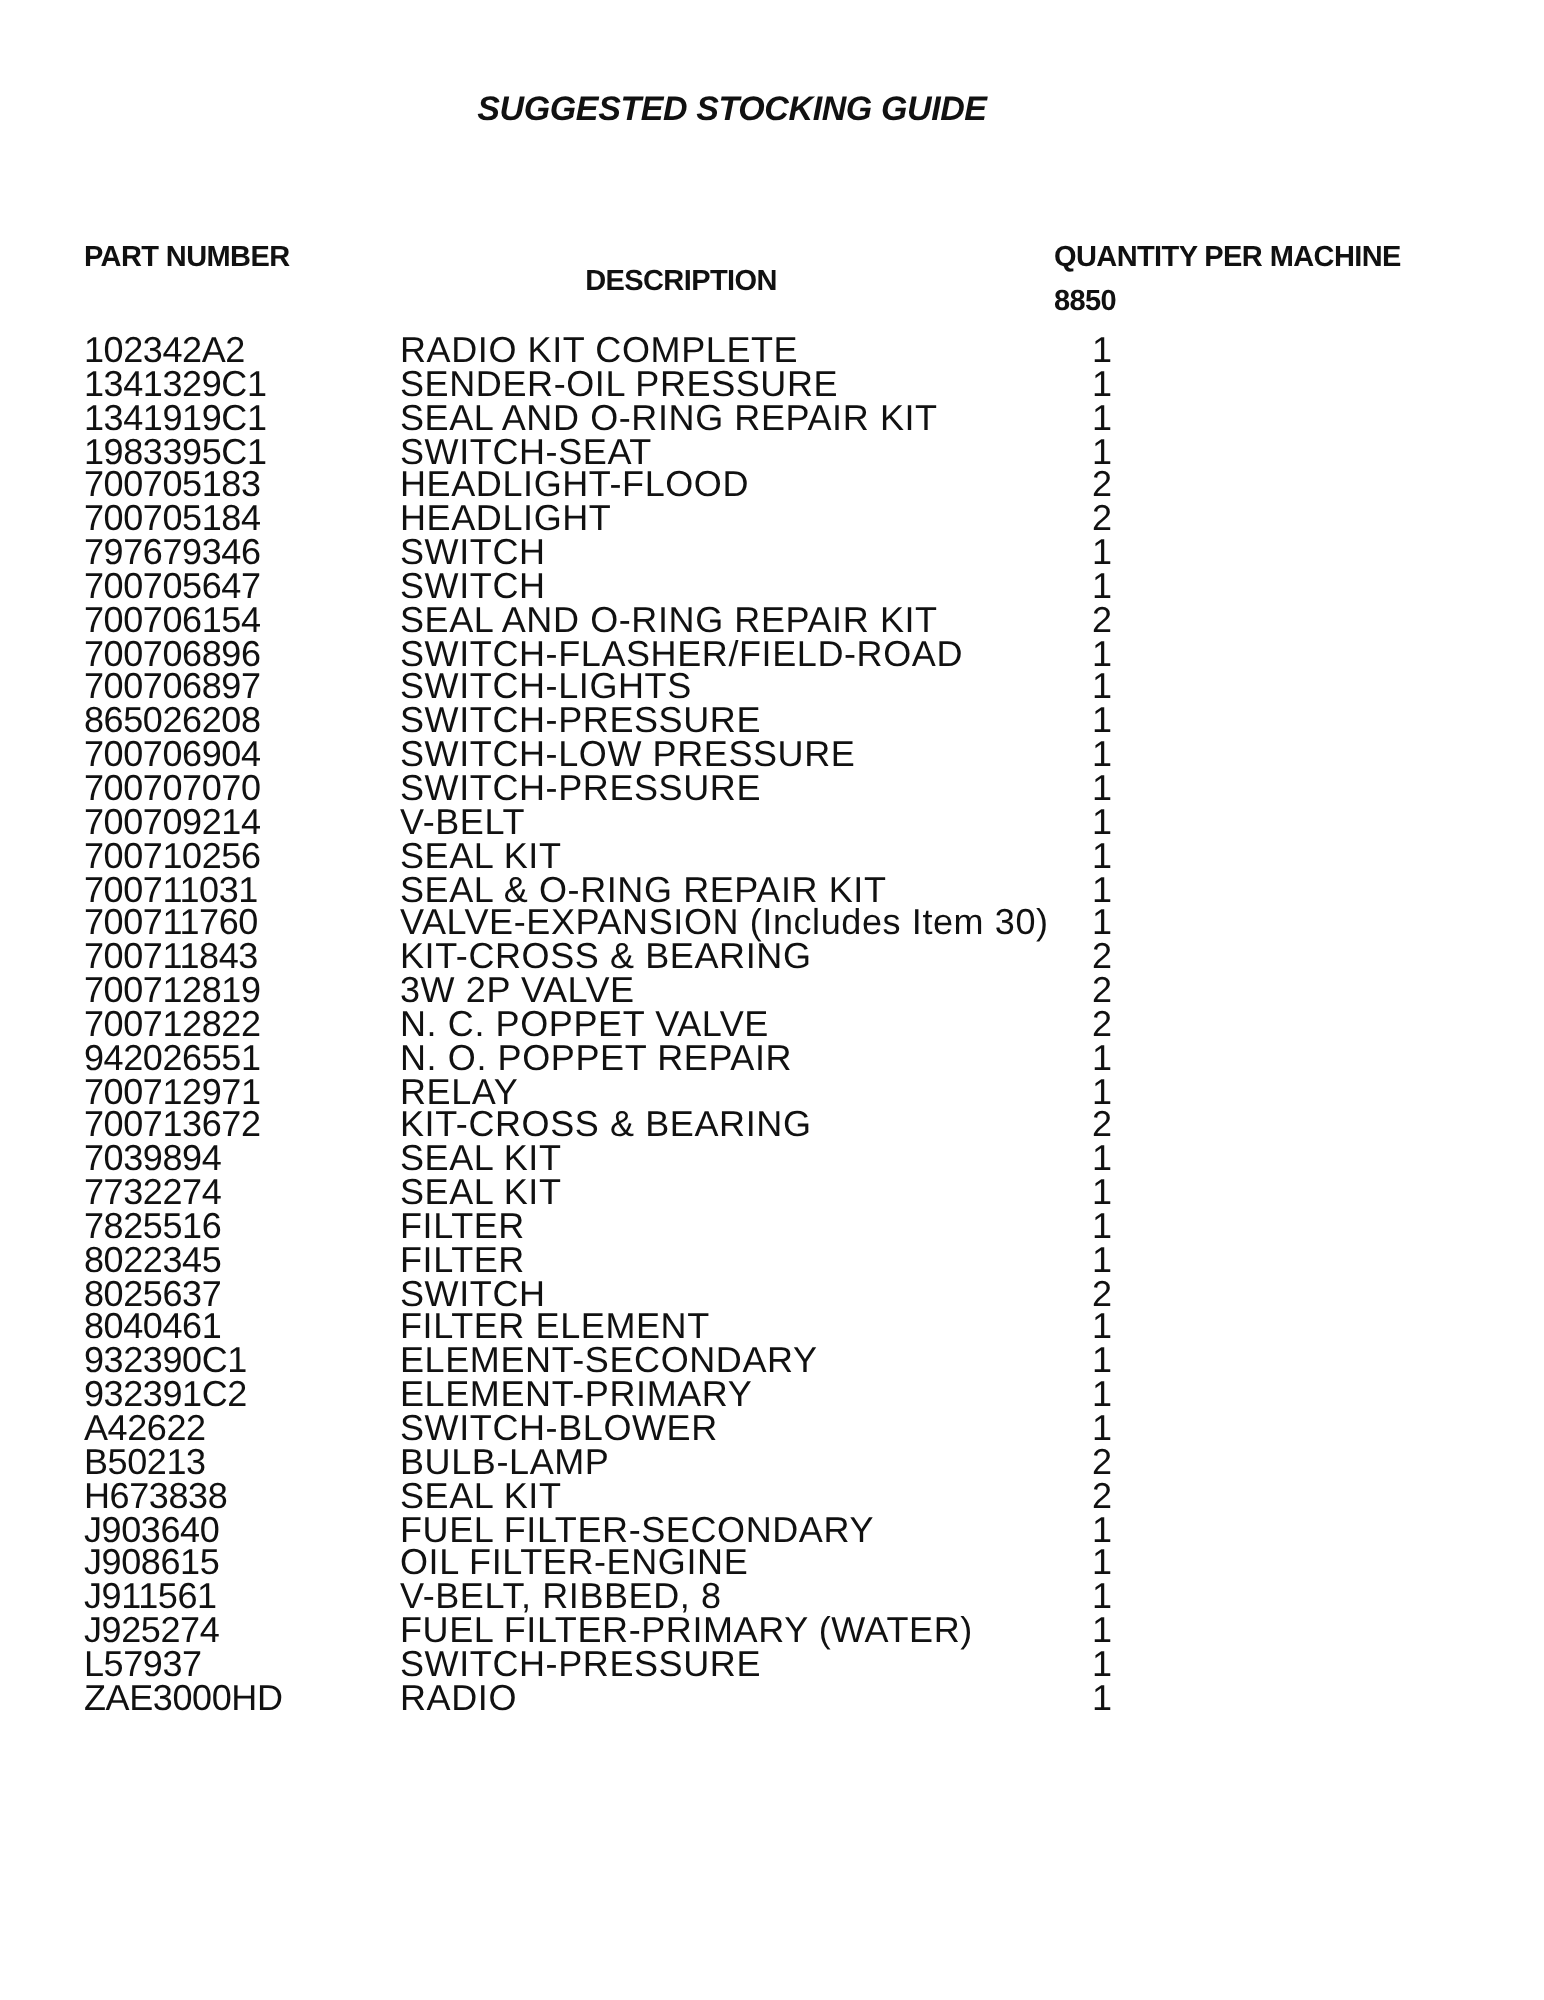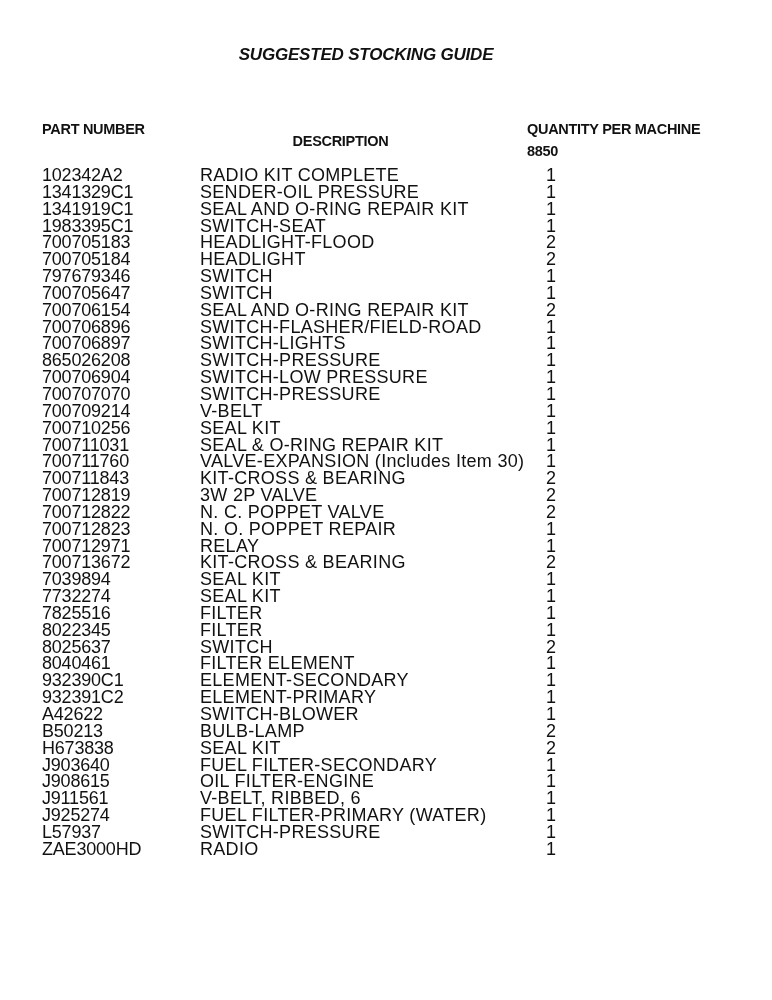--- a/index.html
+++ b/index.html
@@ -164,21 +164,21 @@
       <span class="c-part">700712819</span>
       <span class="c-desc">3W 2P VALVE</span>
       <span class="c-qty">2</span>
     </div>
     <div class="row">
       <span class="c-part">700712822</span>
       <span class="c-desc">N. C. POPPET VALVE</span>
       <span class="c-qty">2</span>
     </div>
     <div class="row">
-      <span class="c-part">700712823</span>
+      <span class="c-part">942026551</span>
       <span class="c-desc">N. O. POPPET REPAIR</span>
       <span class="c-qty">1</span>
     </div>
     <div class="row">
       <span class="c-part">700712971</span>
       <span class="c-desc">RELAY</span>
       <span class="c-qty">1</span>
     </div>
     <div class="row">
       <span class="c-part">700713672</span>
@@ -245,21 +245,21 @@
       <span class="c-desc">FUEL FILTER-SECONDARY</span>
       <span class="c-qty">1</span>
     </div>
     <div class="row">
       <span class="c-part">J908615</span>
       <span class="c-desc">OIL FILTER-ENGINE</span>
       <span class="c-qty">1</span>
     </div>
     <div class="row">
       <span class="c-part">J911561</span>
-      <span class="c-desc">V-BELT, RIBBED, 6</span>
+      <span class="c-desc">V-BELT, RIBBED, 8</span>
       <span class="c-qty">1</span>
     </div>
     <div class="row">
       <span class="c-part">J925274</span>
       <span class="c-desc">FUEL FILTER-PRIMARY (WATER)</span>
       <span class="c-qty">1</span>
     </div>
     <div class="row">
       <span class="c-part">L57937</span>
       <span class="c-desc">SWITCH-PRESSURE</span>

